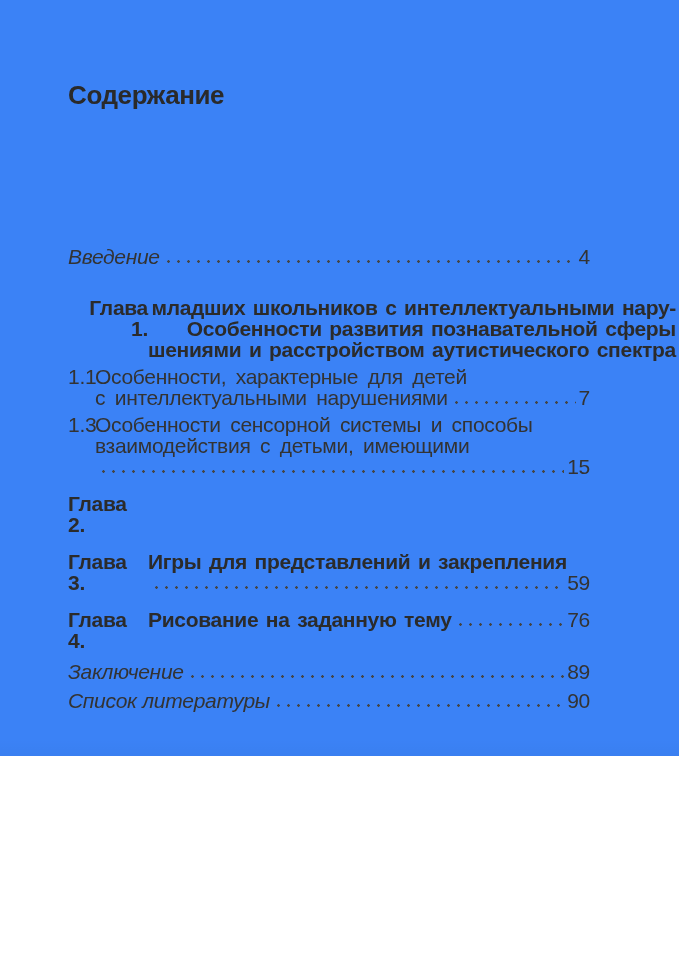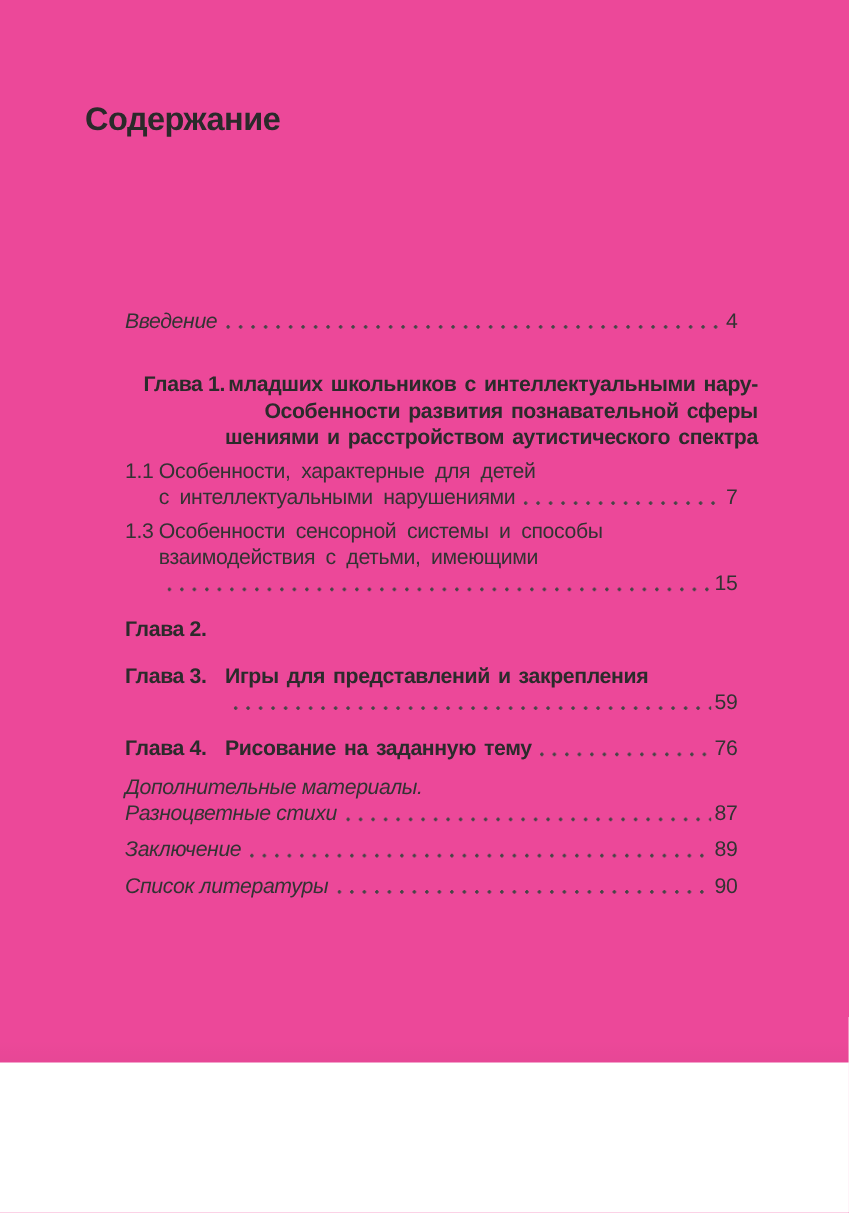--- a/index.html
+++ b/index.html
@@ -9,41 +9,40 @@
   }
   body {
     width: 679px;
     height: 970px;
     font-family: "Liberation Sans", "DejaVu Sans", sans-serif;
     color: #333333;
   }
   .page {
     position: relative;
     width: 679px;
-    height: 850px;
-    background: #ec4899;
+    height: 756px;
+    background: #3b82f6;
     overflow: hidden;
   }
   .content {
     padding: 80px 89px 0 68px;
   }
   .title {
     margin: 0;
     font-size: 26px;
     line-height: 30px;
     font-weight: bold;
     color: #2a2a2a;
     letter-spacing: -0.4px;
   }
   .toc {
     margin-top: 136px;
-    font-size: 17px;
+    font-size: 21px;
     line-height: 21px;
     letter-spacing: -0.3px;
-    margin-left: 32px;
   }
   .entry { margin-top: 8px; }
   .entry.numbered { margin-top: 6px; }
   .entry.chapter { margin-top: 16px; }
   .entry.plain:first-child { margin-top: 0; }
   .entry.plain + .entry.chapter { margin-top: 30px; text-align: right; }
   .entry.chapter + .entry.plain { margin-top: 10px; }
 
   .entry.chapter, .entry.numbered { display: grid; }
   .entry.chapter { grid-template-columns: 80px 1fr; }
@@ -148,28 +147,20 @@
           <span class="label">Глава 4.</span>
           <div class="body">
             <div class="line with-page">
               <span class="text">Рисование на заданную тему</span>
               <span class="leader"></span>
               <span class="pagenum">76</span>
             </div>
           </div>
         </div>
         <div class="entry plain">
-          <div class="line"><span class="text">Дополнительные материалы.</span></div>
-          <div class="line with-page">
-            <span class="text">Разноцветные стихи</span>
-            <span class="leader"></span>
-            <span class="pagenum">87</span>
-          </div>
-        </div>
-        <div class="entry plain">
           <div class="line with-page">
             <span class="text">Заключение</span>
             <span class="leader"></span>
             <span class="pagenum">89</span>
           </div>
         </div>
         <div class="entry plain">
           <div class="line with-page">
             <span class="text">Список литературы</span>
             <span class="leader"></span>

